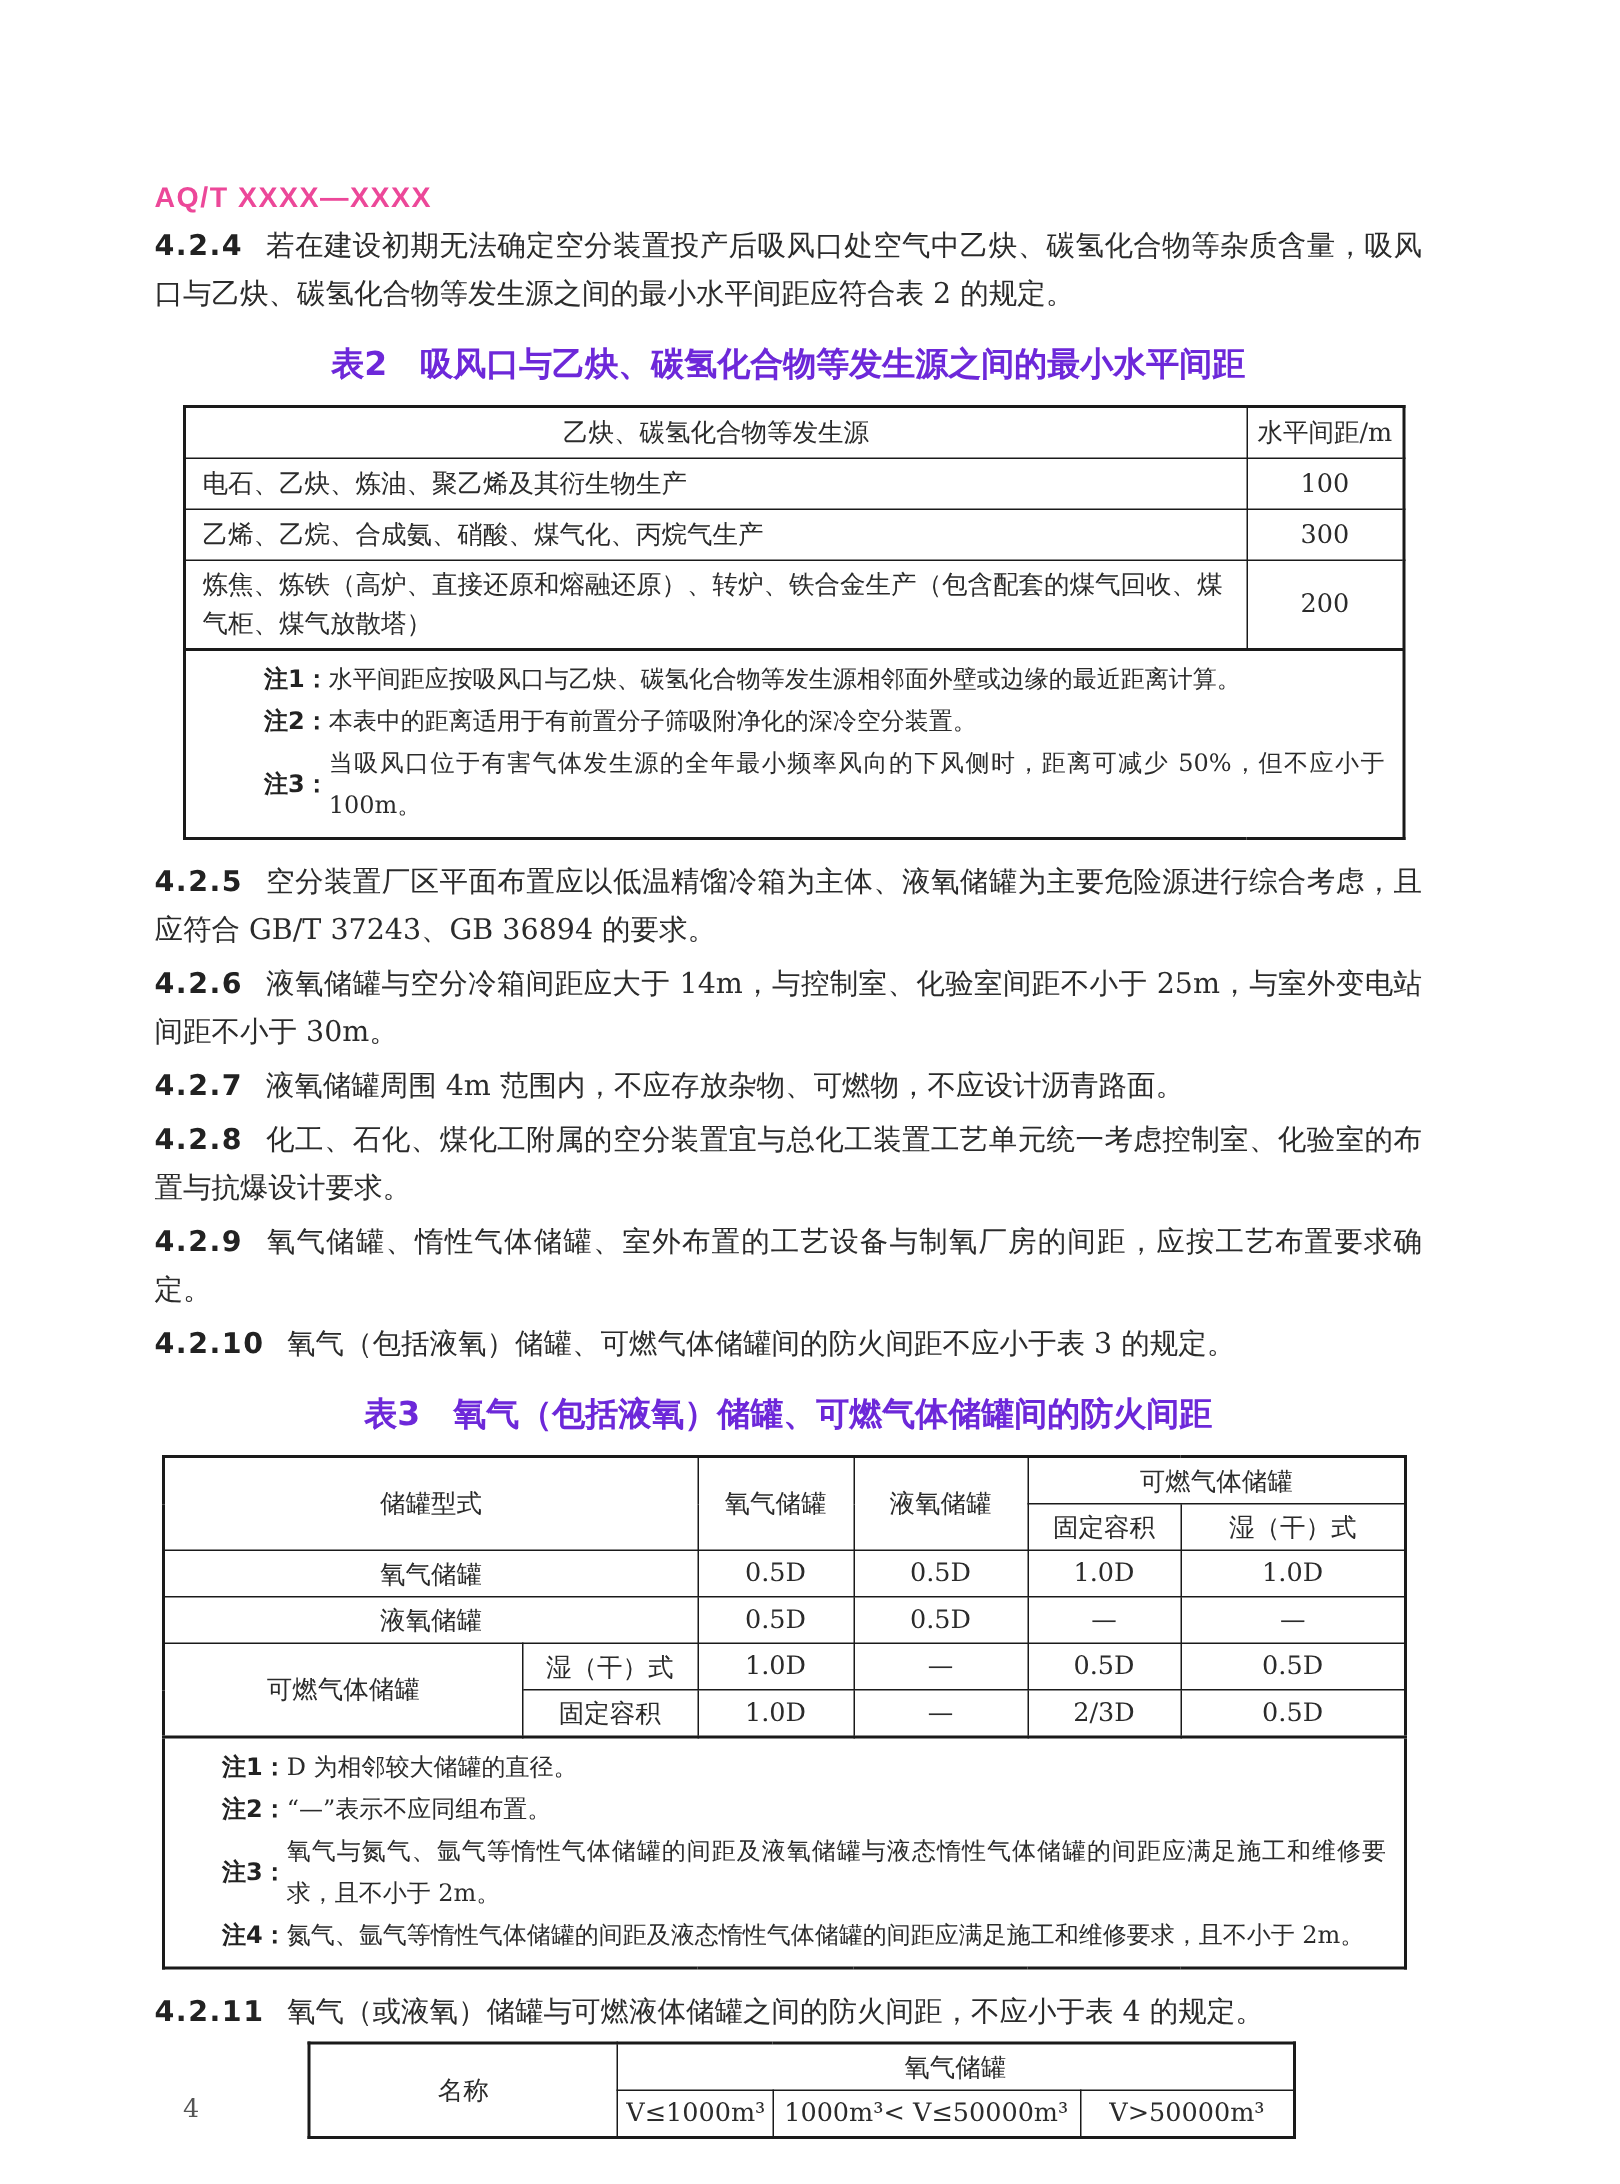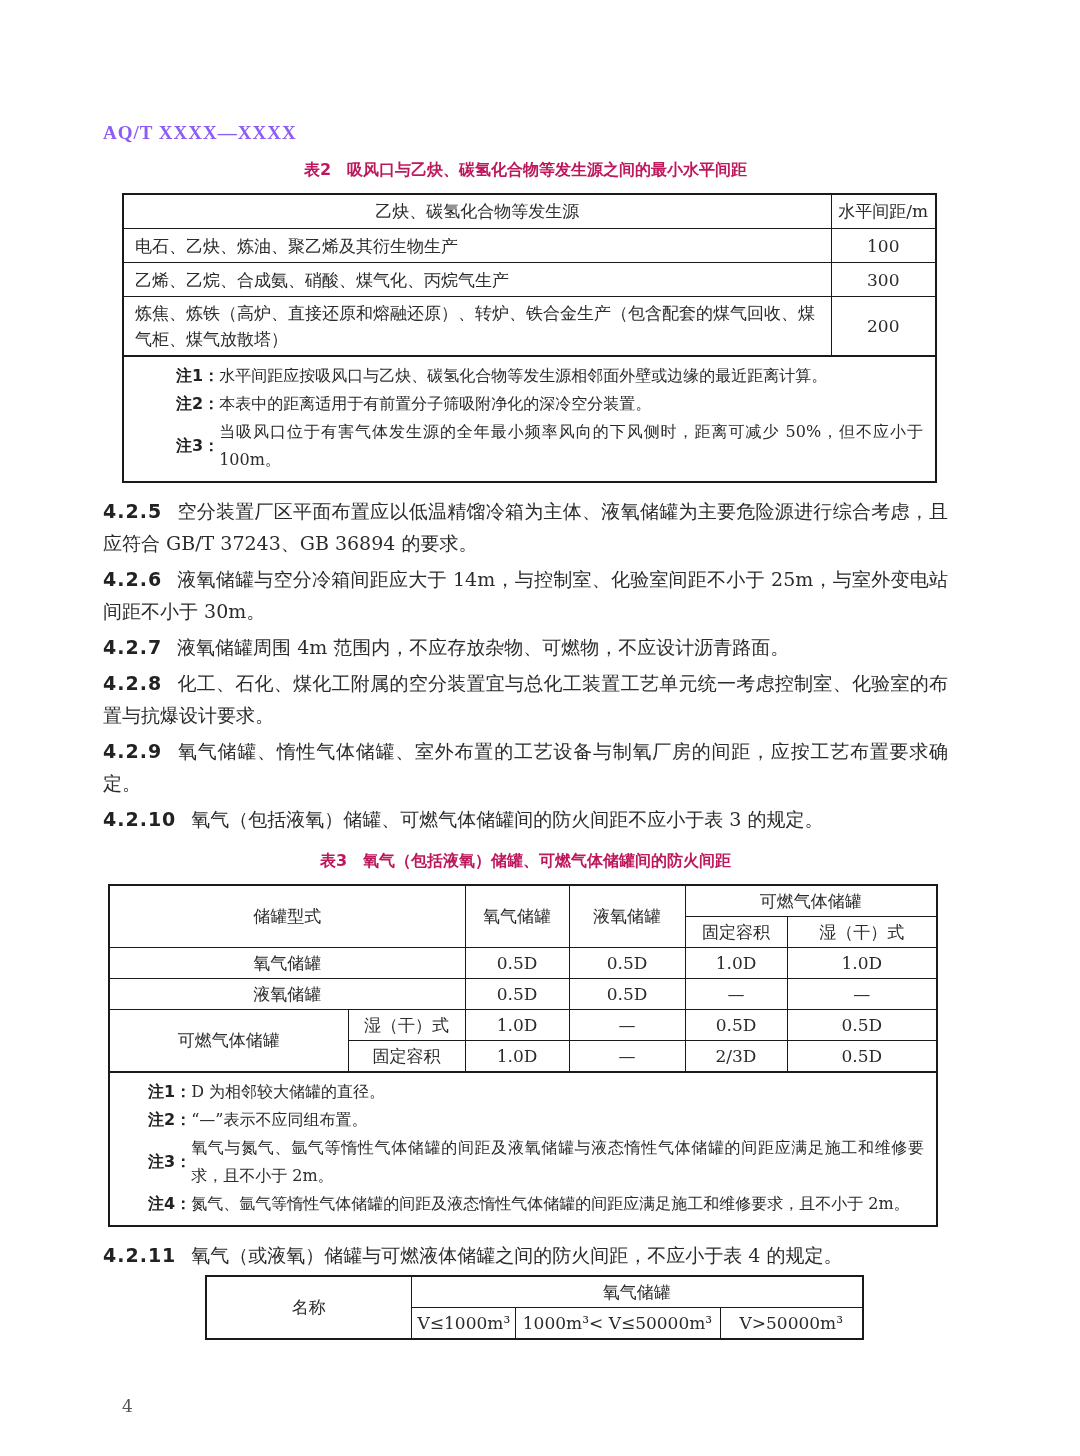--- a/index.html
+++ b/index.html
@@ -2,31 +2,31 @@
 <html lang="zh"><head>
 <meta charset="utf-8">
 <style>
   html,body{margin:0;padding:0;}
   body{
     width:1080px;height:1456px;background:#ffffff;position:relative;overflow:hidden;
     font-family:"DejaVu Serif","Liberation Serif",serif;color:#2b2b2b;
   }
   .content{width:845px;margin-left:103px;padding-top:122px;}
   .doc-header{
-    font-family:Liberation Serif, serif;
-    font-weight:600;font-size:19px;letter-spacing:1px;color:#8b5cf6;
+    font-family:Liberation Sans, sans-serif;
+    font-weight:600;font-size:19px;letter-spacing:1px;color:#ec4899;
   }
   .clause{font-size:19px;line-height:32px;margin:4px 0;text-align:justify;}
   .clause .cnum{
     font-family:"DejaVu Sans","Liberation Sans",sans-serif;
     font-weight:600;margin-right:15px;letter-spacing:1px;color:#222;
   }
   .tbl-title{
     text-align:center;font-family:"DejaVu Sans","Liberation Sans",sans-serif;
-    font-weight:bold;font-size:16px;color:#be185d;margin:16px 0 12px 0;
+    font-weight:bold;font-size:22px;color:#6d28d9;margin:16px 0 12px 0;
   }
   table{border-collapse:collapse;border:2px solid #1a1a1a;font-size:17px;color:#2b2b2b;table-layout:fixed;padding-left:32px;}
   td{border:1px solid #1a1a1a;vertical-align:middle;padding:3px 6px;}
   td.c{text-align:center;}
   td.l{text-align:left;padding-left:11px;line-height:26px;}
   .t2{width:813px;margin-left:19px;}
   .t2 td{height:27px;}
   .t3{width:828px;margin-left:5px;}
   .t3 td{height:24px;}
   .t4{width:657px;margin-left:102px;}
@@ -46,20 +46,21 @@
   }
   .sp-top{margin-top:12px;}
 </style>
 </head>
 <body>
 
 <div class="content">
 
   <div class="doc-header">AQ/T XXXX—XXXX</div>
 
+  <p class="clause"><span class="cnum">4.2.4</span><span class="ctext">若在建设初期无法确定空分装置投产后吸风口处空气中乙炔、碳氢化合物等杂质含量，吸风口与乙炔、碳氢化合物等发生源之间的最小水平间距应符合表 2 的规定。</span></p>
 
   <div class="tbl-title">表2　吸风口与乙炔、碳氢化合物等发生源之间的最小水平间距</div>
 
   <table class="t2">
     <colgroup>
         <col style="width:708px">
         <col style="width:105px">
       </colgroup>
     <tbody>
         <tr>

